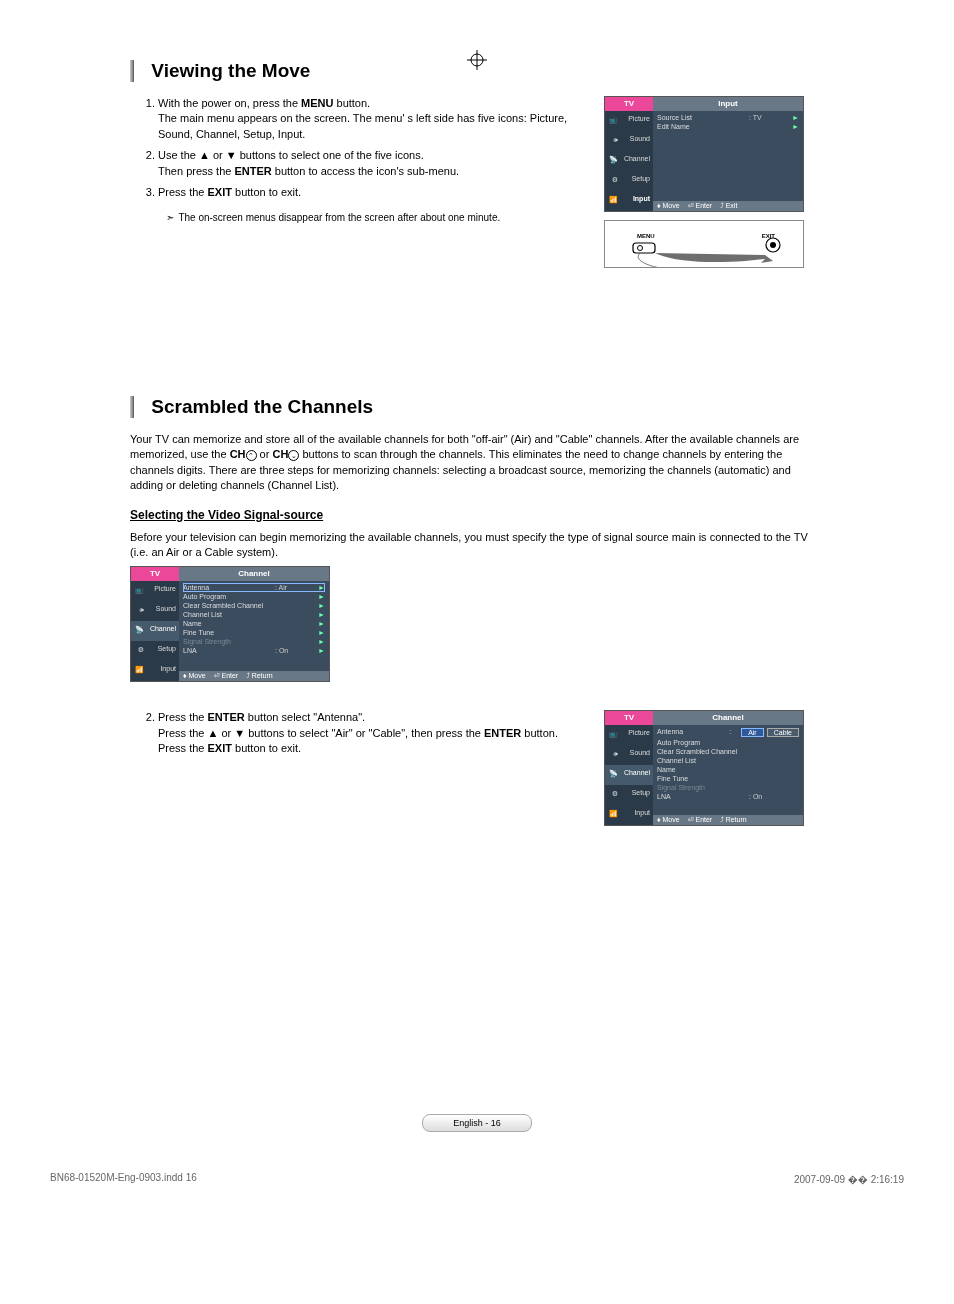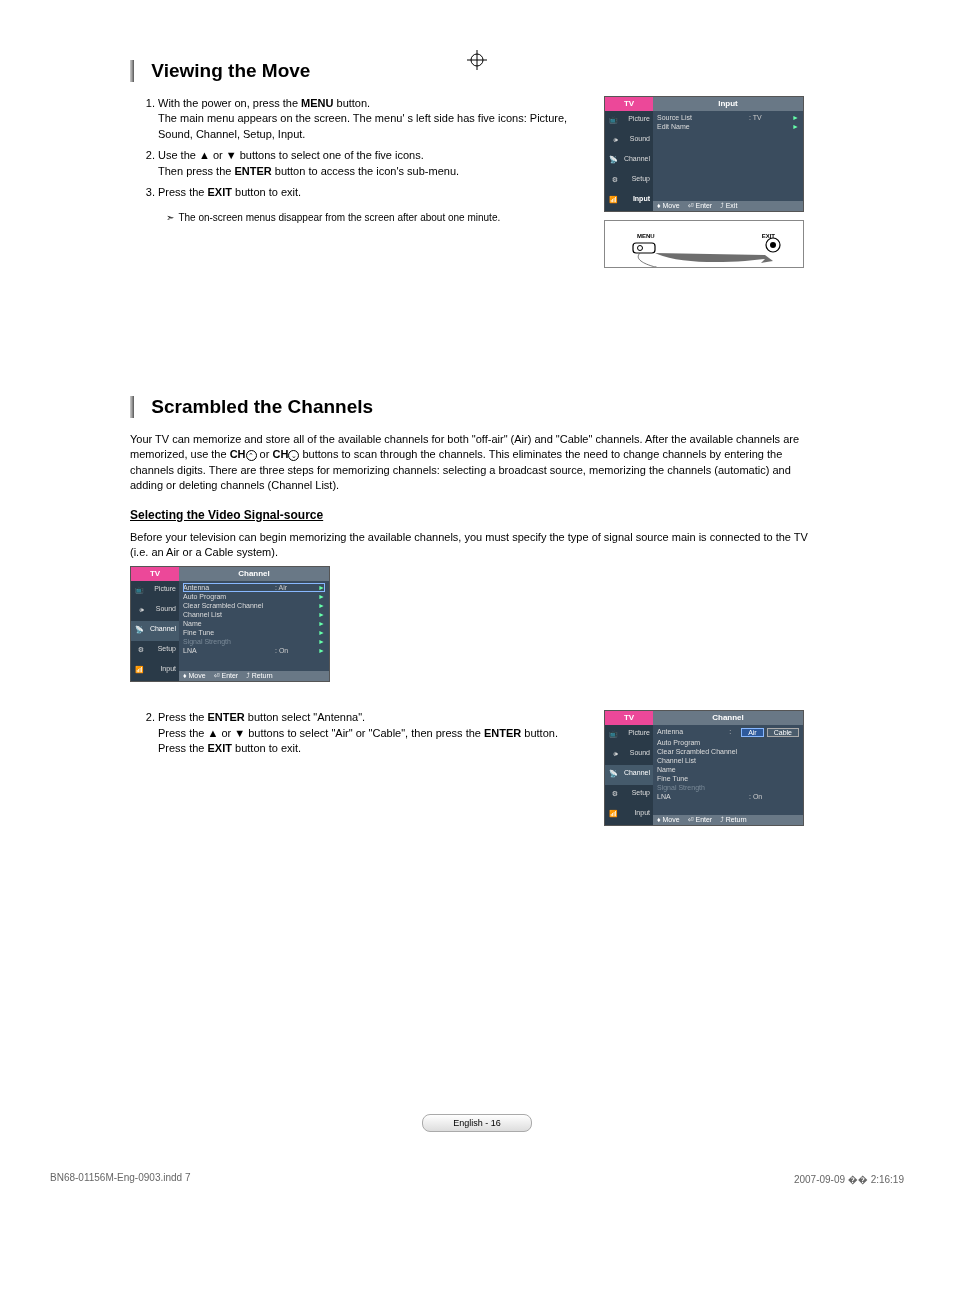--- a/index.html
+++ b/index.html
@@ -396,16 +396,16 @@
       </div>
     </div>
 
   </div>
 
   <div class="page-footer">
     <span class="page-footer-pill">English - 16</span>
   </div>
 
   <div class="bottom-line">
-    <span>BN68-01156M-Eng-0903.indd   7</span>
+    <span>BN68-01520M-Eng-0903.indd   16</span>
     <span>2007-09-09   �� 2:16:19</span>
   </div>
 </div>
 
 </body></html>

